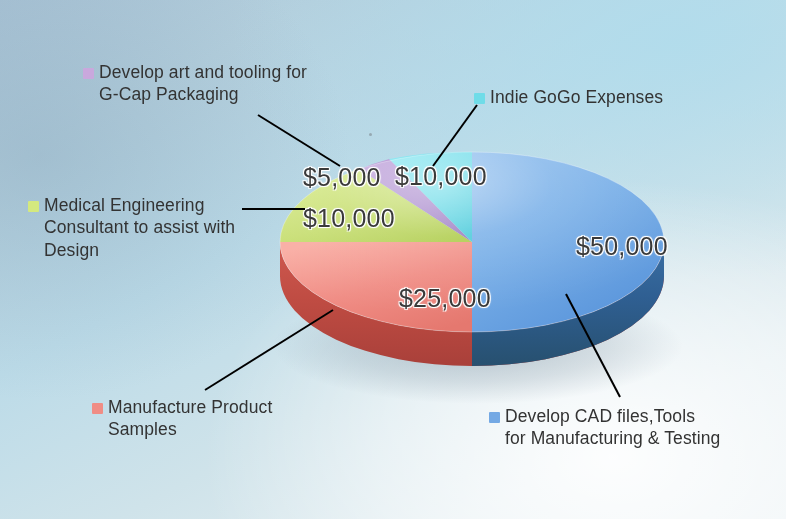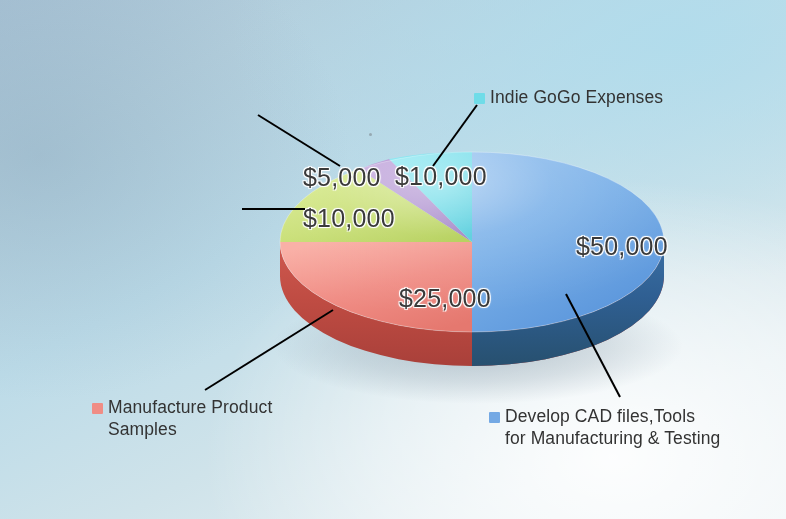--- a/index.html
+++ b/index.html
@@ -196,21 +196,32 @@
 
     <line x1="433" y1="166" x2="477" y2="105" stroke="#000" stroke-width="2"></line>
 
     <line x1="333" y1="310" x2="205" y2="390" stroke="#000" stroke-width="2"></line>
 
     <line x1="566" y1="294" x2="620" y2="397" stroke="#000" stroke-width="2"></line>
   </svg>
 
   <div id="speck"></div>
 
-
+  <div class="legend-item lg-purple">
+    <span class="swatch" style="background:#C9A8DD;"></span>
+    <span class="legend-text">Develop art and tooling for
+G-Cap Packaging</span>
+  </div>
+
+  <div class="legend-item lg-green">
+    <span class="swatch" style="background:#D4E97E;"></span>
+    <span class="legend-text">Medical Engineering
+Consultant to assist with
+Design</span>
+  </div>
 
   <div class="legend-item lg-salmon">
     <span class="swatch" style="background:#F08D85;"></span>
     <span class="legend-text">Manufacture Product
 Samples</span>
   </div>
 
   <div class="legend-item lg-cyan">
     <span class="swatch" style="background:#6FDCE8;"></span>
     <span class="legend-text">Indie GoGo Expenses</span>

